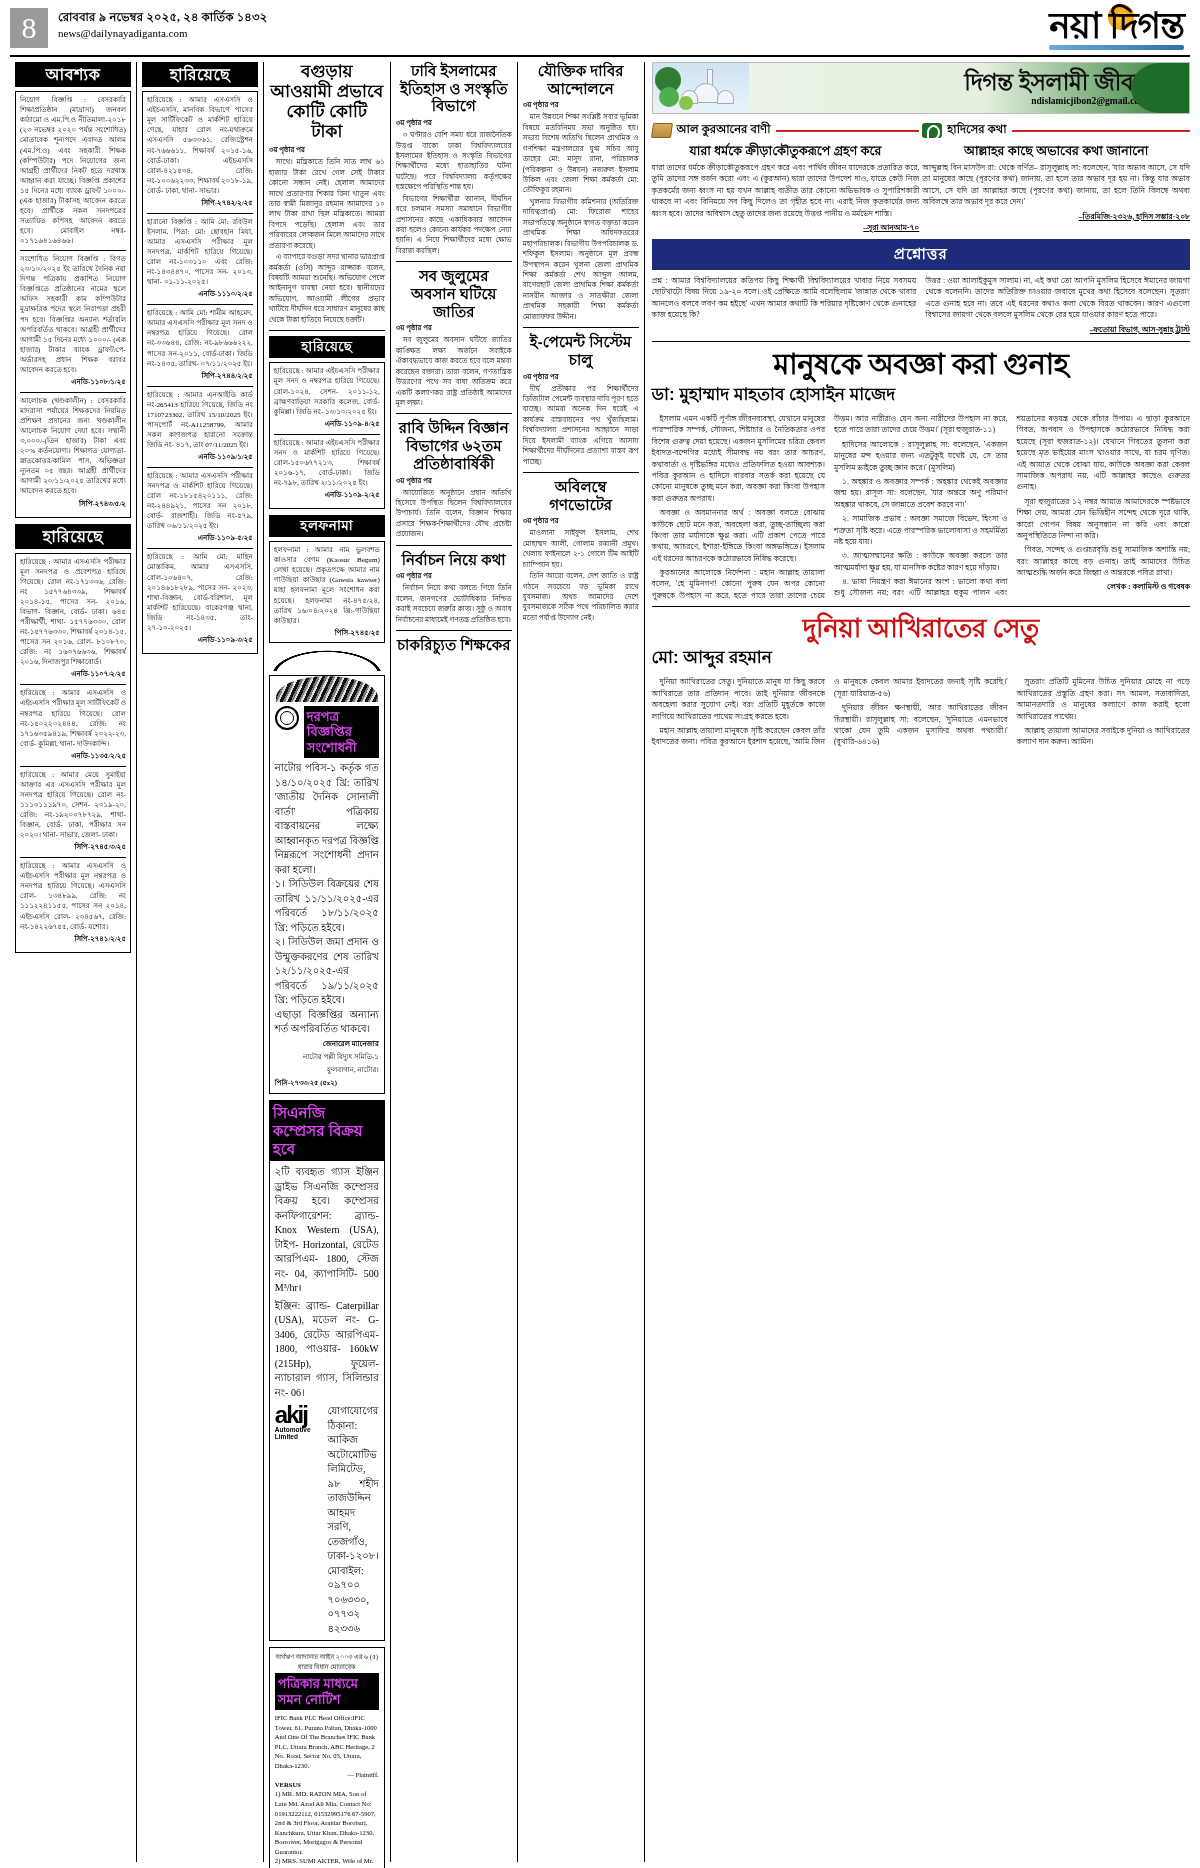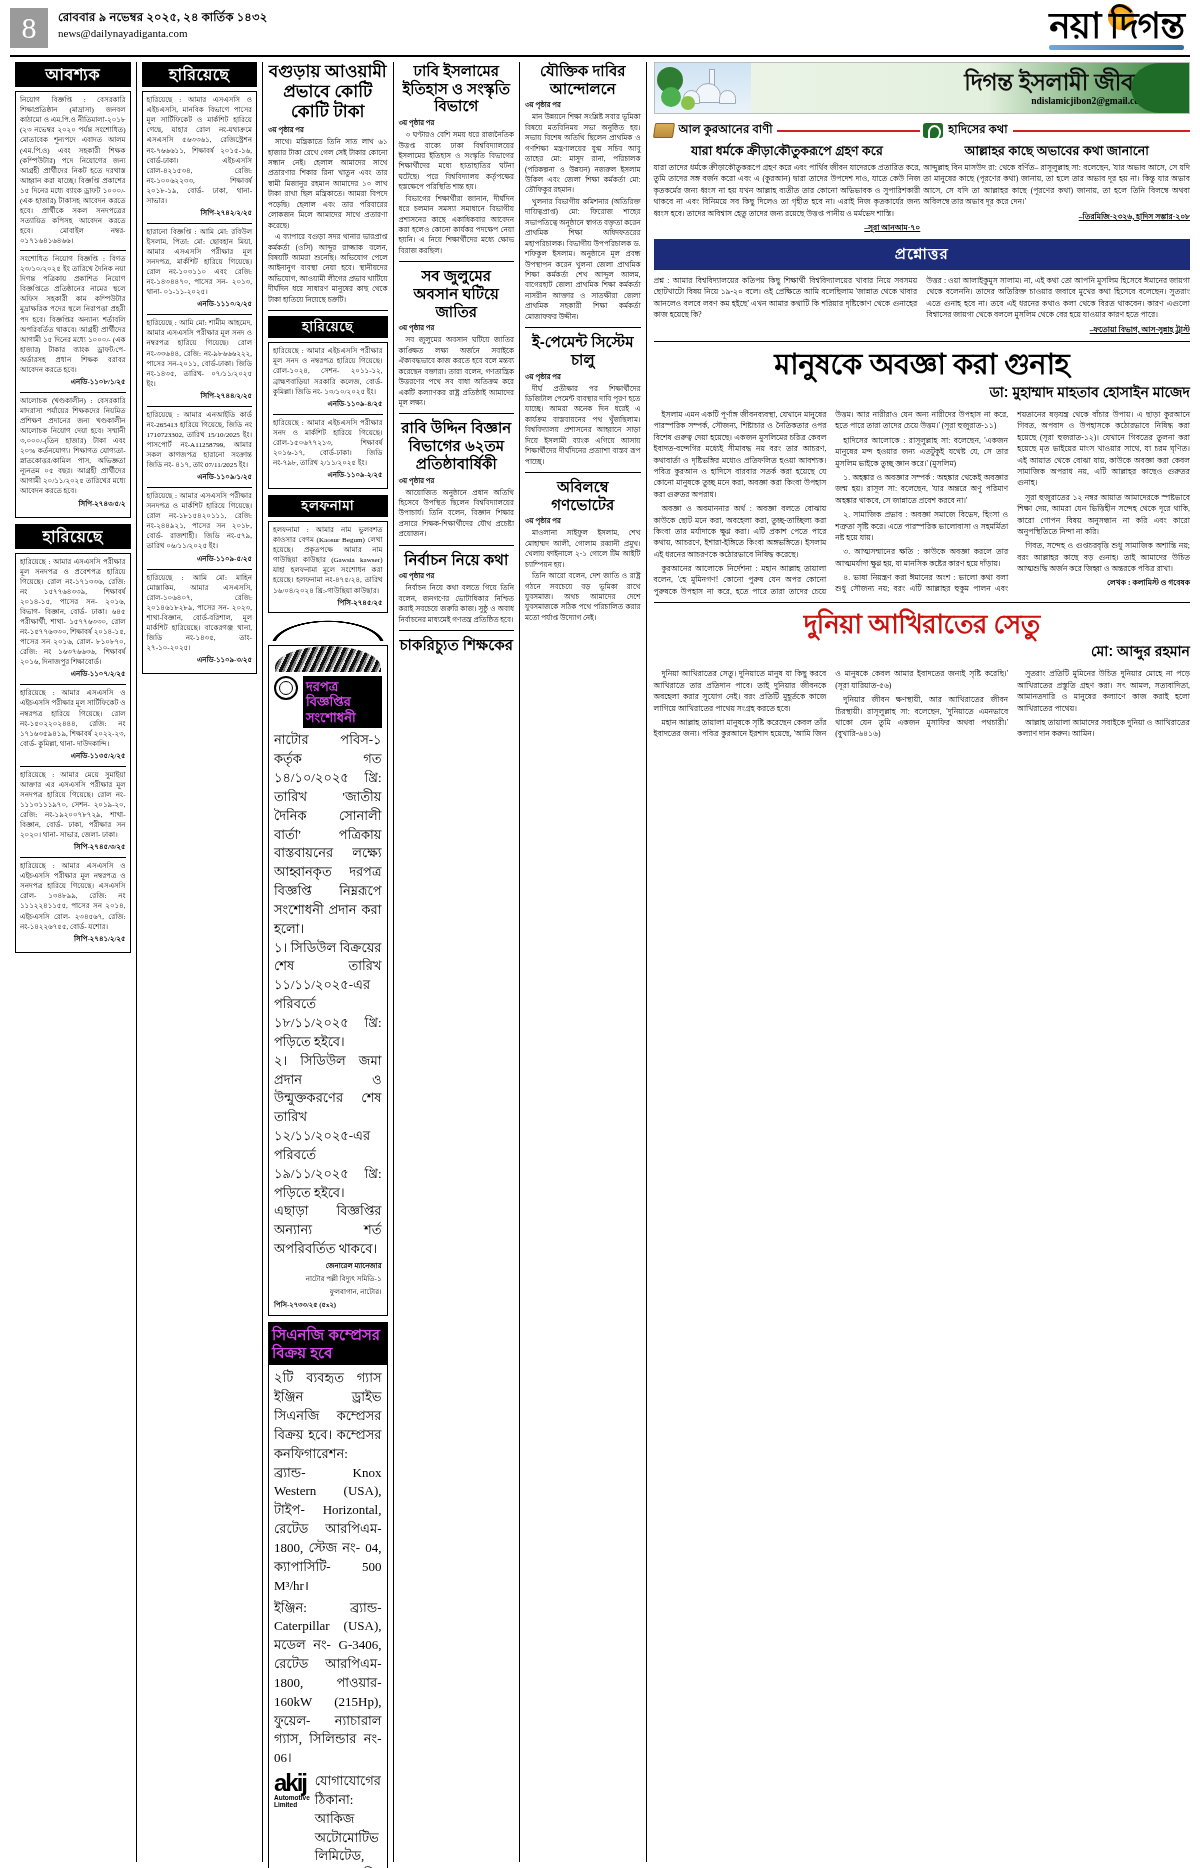--- a/index.html
+++ b/index.html
@@ -114,38 +114,38 @@
   .itext { font-size:7.6px; line-height:1.5; text-align:justify; }
   .iattrib { text-align:right; font-weight:700; font-size:7.6px; margin-top:2px;text-decoration:underline; }
   .navy {
     background:#1c2b7a; color:#fff; text-align:center; font-family:"Liberation Sans", sans-serif;
     font-weight:700; font-size:15px; padding:3px; margin:5px 0 5px 0; letter-spacing:1px;
   }
   .mainart-h {
     font-family:"Liberation Sans", sans-serif; font-weight:700; font-size:29px;
     text-align:center; line-height:1.12; margin:6px 0 1px 0; letter-spacing:-.5px;
   }
-  .byline { text-align:right; font-family:"Liberation Sans", sans-serif; font-weight:700; font-size:14px; margin-bottom:4px; }
+  .byline { text-align:left; font-family:"Liberation Sans", sans-serif; font-weight:700; font-size:17px; margin-bottom:4px; }
   .redart-h {
     font-family:"Liberation Sans", sans-serif; font-weight:700; font-size:26px; color:#cc1111;
     text-align:center; line-height:1.12; margin:7px 0 1px 0; letter-spacing:-.5px;
   }
   .i3 { column-count:3; column-gap:9px; column-rule:0; }
   .i2 { column-count:2; column-gap:9px; }
   .hdiv { border-top:1px solid #000; margin:5px 0; }
 
   
   .ad { border:1px solid #000; margin-bottom:6px; }
   .ad-inner { padding:4px 5px; }
   .ad-hdr-black {
     background:#000; color:#d946ef; font-family:"Liberation Sans", sans-serif; font-weight:700;
     font-size:15px; text-align:left; padding:3px; line-height:1.2;
   }
   .ad-hdr-black.sm { font-size:13px; }
-  .ad-body { font-size:13px; line-height:1.45; text-align:justify; }
+  .ad-body { font-size:10px; line-height:1.45; text-align:justify; }
   .ad-body.eng { font-family:"Liberation Serif", serif; font-size:6.6px; text-align:left; }
   .ad-sign { text-align:right; font-size:7px; font-weight:700; line-height:1.4; margin-top:3px; }
   .ad-ref { font-size:6.8px; font-weight:700; margin-top:2px; }
   .seal { width:24px; height:24px; border-radius:50%; border:2px solid #000;
     display:inline-block; vertical-align:middle; position:relative; }
   .seal:after { content:""; position:absolute; inset:3px; border-radius:50%; border:1px solid #000; }
   .swoosh { height:26px; background:
       repeating-linear-gradient(115deg,#111 0 3px,#777 3px 5px,#ddd 5px 7px);
       border-radius:60% 60% 0 0 / 100% 100% 0 0; margin:0 6px; }
   .logo-akij { font-family:"Liberation Sans", sans-serif; font-weight:700; font-size:24px;

